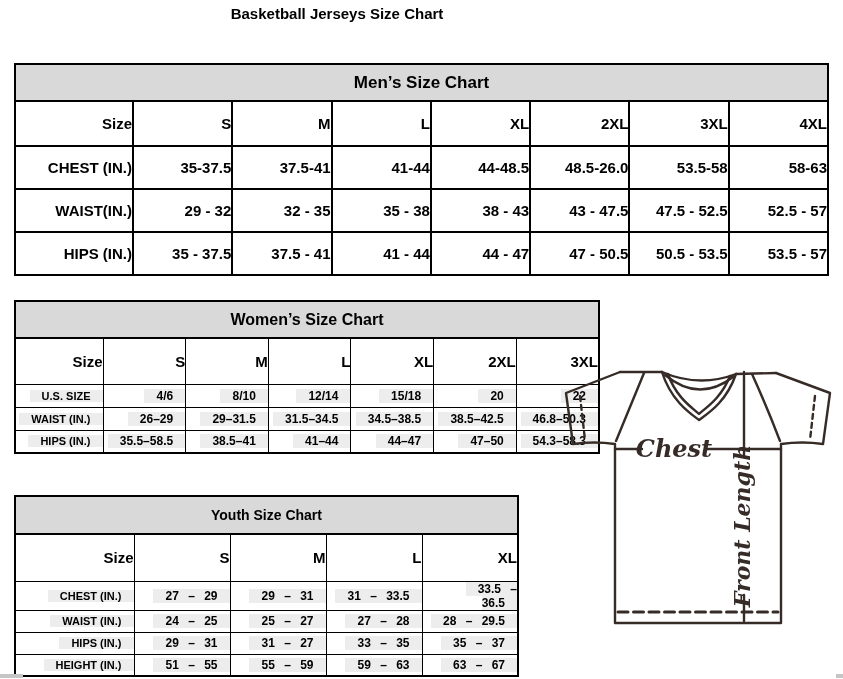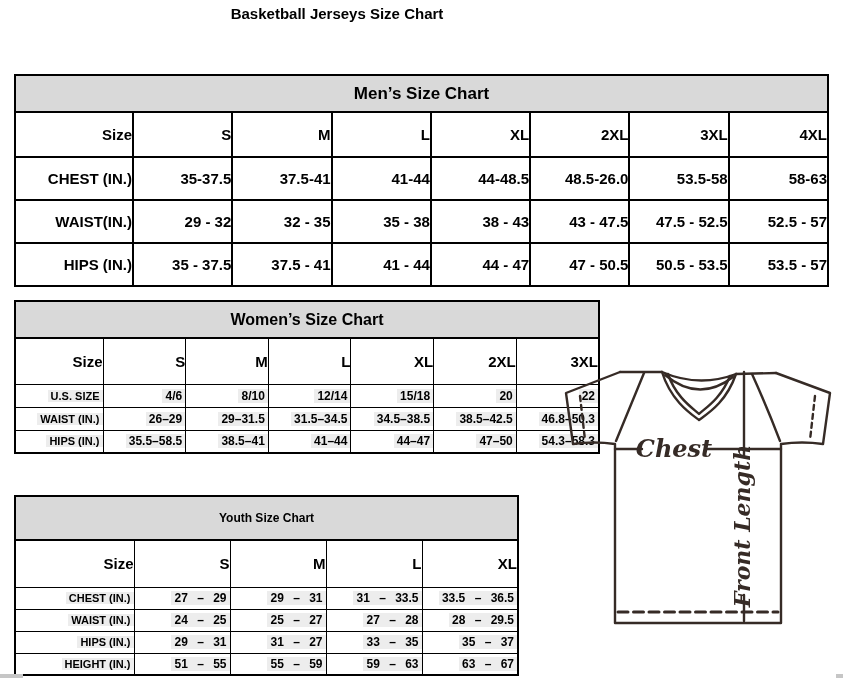--- a/index.html
+++ b/index.html
@@ -13,54 +13,54 @@
     font-size:15px; font-weight:bold;
   }
   .chart { position:absolute; }
   .band {
     background:#d9d9d9; border:2px solid #000; border-bottom:none;
     box-sizing:border-box; display:flex; align-items:center; justify-content:center;
     font-weight:bold;
   }
   .band.mens-band  { height:37px; font-size:17px; }
   .band.womens-band{ height:37px; font-size:16px; }
-  .band.youth-band { height:44px; font-size:12px; }
+  .band.youth-band { height:38px; font-size:14px; }
   table.tbl {
     border-collapse:collapse; table-layout:fixed; width:100%;
     text-align:right; font-weight:bold; border:2px solid #000;
   }
   table.tbl th, table.tbl td { border:2px solid #000; padding:0; overflow:hidden; }
   table.womens th, table.womens td,
   table.youth th,  table.youth td { border-width:1.5px; }
 
   table.mens thead tr { height:45px; } table.mens  tbody tr { height:43px; }
   table.mens  { font-size:15px; }
   table.womens thead tr { height:46px; } table.womens tbody tr { height:23px; }
   table.youth  thead tr { height:47px; } table.youth  tbody tr { height:22px; }
   table.womens thead, table.youth thead { font-size:15px; }
   table.womens tbody, table.youth tbody { font-size:12px; }
   table.womens tbody td.row-label, table.youth tbody td.row-label { font-size:11px; }
   table.youth tbody td.val { word-spacing:6px; }
-  .hl { background:#ededed; padding:0 3px; }
+  .hl { background:#ededed; padding:0 12px; }
 
   .jersey { position:absolute; left:556px; top:361px; width:287px; height:300px; }
   .jersey text {
     font-family:"DejaVu Serif", serif; font-style:italic; font-weight:bold;
     fill:#362b26;
   }
   .sb-frag { position:absolute; background:#c6c6c6; }
   .sb-left  { left:0;   top:674px; width:23px; height:4px; }
   .sb-right { left:836px; top:674px; width:7px; height:4px; }
 </style>
 </head>
 <body>
 
 <div class="page-title">Basketball Jerseys Size Chart</div>
 
-<div class="chart" style="left:14px; top:63px; width:815px;margin-top:11px;">
+<div class="chart" style="left:14px; top:63px; width:815px;">
   <div class="band mens-band">Men’s Size Chart</div>
   <table class="tbl mens">
       <colgroup>
         <col style="width: 118px;">
         <col>
         <col>
         <col>
         <col>
         <col>
         <col>

